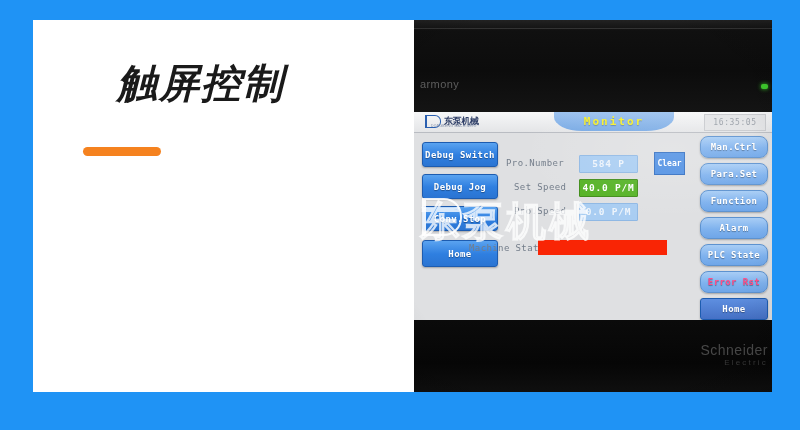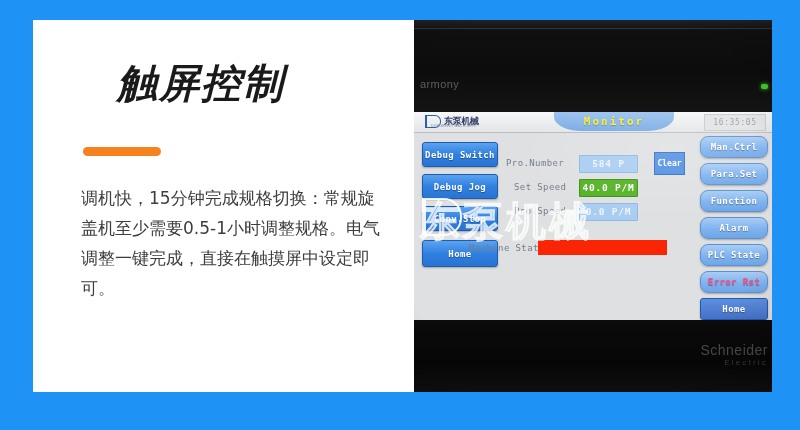--- a/index.html
+++ b/index.html
@@ -193,21 +193,20 @@
   }
 </style>
 </head>
 <body>
 
 <div class="stage">
 
   <div class="card">
     <div class="title">触屏控制</div>
     <div class="accent"></div>
-    <div class="body-text">调机快，15分钟完成规格切换：常规旋盖机至少需要0.5-1小时调整规格。电气调整一键完成，直接在触摸屏中设定即可。</div>
   </div>
 
   <div class="photo">
 
     <div class="bezel-top">
       <div class="harmony">armony</div>
       <div class="led"></div>
     </div>
 
     <div class="lcd">

